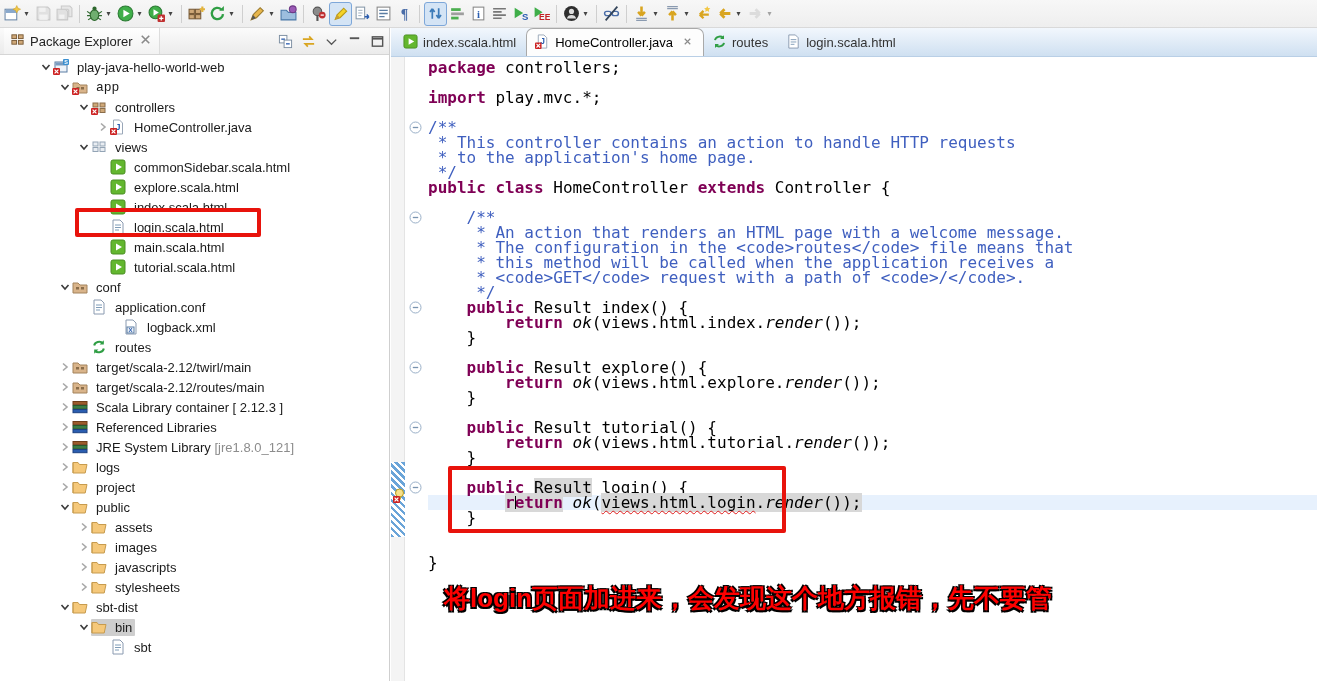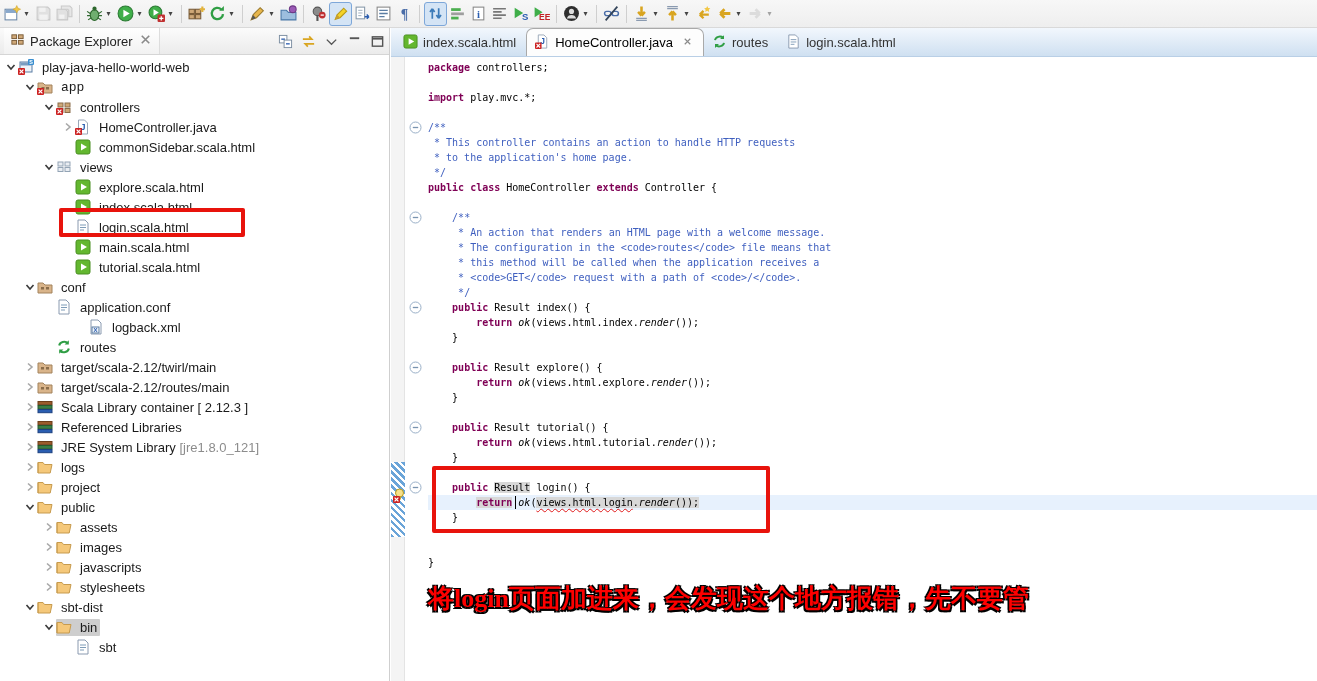--- a/index.html
+++ b/index.html
@@ -17,21 +17,21 @@
   .tb-sep { width:1px; height:18px; background:#cfcfcf; margin:0 4px; }
   
   .left-panel { position:absolute; left:0; top:28px; width:390px; bottom:0; background:#fff; border-right:1px solid #cfcfcf; }
   .lp-header { height:27px; background:linear-gradient(#fbfbfb,#ebebeb); border-bottom:1px solid #d5d5d5;
                display:flex; align-items:center; padding:0 4px; }
   .lp-tab { display:flex; align-items:center; gap:5px; font-size:13px; color:#222; padding:0 6px; height:100%;
             background:linear-gradient(#ffffff,#f2f2f2); border-right:1px solid #ddd; }
   .lp-tab svg { width:15px; height:15px; }
   .lp-actions { margin-left:auto; display:flex; align-items:center; gap:8px; }
   .lp-actions .a svg { width:15px; height:15px; display:block; }
-  .tree { position:absolute; left:0; top:27px; right:0; bottom:0; overflow:hidden; padding-top:2px; }
+  .tree { position:absolute; left:0; top:27px; right:0; bottom:0; overflow:hidden; padding-top:2px;padding-left:35px; }
   .trow { display:flex; align-items:center; height:20px; font-size:13px; color:#1a1a1a; white-space:nowrap; }
   .arrow { width:14px; height:14px; flex:0 0 14px; }
   .arrow svg { width:14px; height:14px; display:block; }
   .ticon { width:17px; height:16px; flex:0 0 17px; margin-right:4px; position:relative; }
   .ticon svg { width:16px; height:16px; display:block; }
   .tlabel { padding:1px 3px; }
   .tsel { background:#cecece; border-radius:1px; }
   .tdec { color:#8c8c8c; }
   
   .editor-col { position:absolute; left:391px; top:28px; right:0; bottom:0; background:#fff; }
@@ -40,39 +40,39 @@
   .etab { display:flex; align-items:center; gap:5px; height:27px; padding:0 10px 0 8px; font-size:13px; color:#333;
           border-radius:7px 7px 0 0; }
   .etab svg { width:15px; height:15px; }
   .etab.active { background:#fdfdfd; border:1px solid #a9a9a9; border-bottom:none; color:#000; height:28px; }
   .etab .close svg { width:11px; height:11px; margin-left:4px; }
   .editor-body { position:absolute; left:0; top:29px; right:0; bottom:0; background:#fff; overflow:hidden; }
   .ruler { position:absolute; left:0; top:0; bottom:0; width:14px; background:#f4f4f4; border-right:1px solid #e4e4e4; }
   .foldcol { position:absolute; left:14px; top:0; bottom:0; width:23px; background:#fff; }
   .curline { position:absolute; left:15px; right:0; height:15px; background:#e7f1fd; }
   .code { position:absolute; left:37px; top:3px; font-family:"DejaVu Sans Mono", monospace;
-          font-size:10px; line-height:15px; }
+          font-size:16px; line-height:15px; }
   .code-line { height:15px; white-space:pre; }
   .s-p { color:#000; }
   .s-k { color:#7f0055; font-weight:bold; }
   .s-c { color:#3f5fbf; }
   .s-i { font-style:italic; color:#000; }
   .s-h { background:#d8d8d8; }
   .s-kh { color:#7f0055; font-weight:bold; background:#d8d8d8; }
   .s-ih { font-style:italic; background:#d8d8d8; }
   .s-e { background:#d8d8d8; text-decoration:underline wavy #e01a1a 1px; text-underline-offset:2px; text-decoration-skip-ink:none; }
   .fold { position:absolute; left:18px; width:13px; height:13px; }
   .fold svg { width:13px; height:13px; display:block; }
   .hatch { position:absolute; left:0; top:405px; width:14px; height:75px;
            background:repeating-linear-gradient(45deg,#6aa4d8 0 2.5px,#ffffff 2.5px 5px); }
   .quickfix { position:absolute; left:1px; top:431px; width:14px; height:15px; }
   .quickfix svg { width:14px; height:15px; display:block; }
   .caret { position:absolute; width:1.5px; height:13px; background:#000; }
   
-  .overlay { position:absolute; left:0; top:0; width:1082px; height:681px; pointer-events:none; z-index:50;font-family:Liberation Serif, serif; }
+  .overlay { position:absolute; left:16px; top:0; width:1082px; height:681px; pointer-events:none; z-index:50; }
   .redbox { position:absolute; border:4px solid #e8130c; border-radius:2px; }
   .redbox.tree-box { left:59px; top:208px; width:186px; height:29px; }
   .redbox.code-box { left:432px; top:466px; width:338px; height:67px; }
   .note { position:absolute; left:428px; top:581px; font-size:26px; font-weight:900; color:#fe0000;
           letter-spacing:0px; white-space:nowrap;
           text-shadow:-1.5px -1.5px 0 #000, 1.5px -1.5px 0 #000, -1.5px 1.5px 0 #000, 1.5px 1.5px 0 #000; }
 </style>
 </head>
 <body>
 
@@ -451,48 +451,48 @@
             <svg viewBox="0 0 16 16" xmlns="http://www.w3.org/2000/svg">
               <path d="M3.5 1h6l3 3v11h-9z" fill="#fff" stroke="#9aa7b8"></path>
               <text x="8" y="10.5" font-size="9" text-anchor="middle" fill="#2a5db0" font-weight="bold">J</text>
               <rect x="0" y="9" width="7" height="7" rx="1" fill="#cc2222"></rect>
               <path d="M1.6 10.6l3.8 3.8M5.4 10.6l-3.8 3.8" stroke="#fff" stroke-width="1.2"></path>
             </svg>
           </span>
           <span class="tlabel">HomeController.java</span>
         </span>
       </div>
-      <div class="trow" style="padding-left: 61px;">
-        <span class="arrow"></span>
-        <span style="display: inline-flex; align-items: center;">
-          <span class="ticon">
-            <svg viewBox="0 0 16 16" xmlns="http://www.w3.org/2000/svg">
-              <rect x="1" y="1" width="14" height="14" rx="2" fill="#63b72f" stroke="#4b8f22"></rect>
-              <path d="M6 4.5l6 3.5-6 3.5z" fill="#fff"></path>
-            </svg>
-          </span>
-          <span class="tlabel">commonSidebar.scala.html</span>
-        </span>
-      </div>
       <div class="trow" style="padding-left: 42px;">
         <span class="arrow">
           <svg viewBox="0 0 14 14" xmlns="http://www.w3.org/2000/svg">
             <path d="M3.5 5l3.5 4 3.5-4" stroke="#3a3a3a" stroke-width="1.6" fill="none"></path>
           </svg>
         </span>
         <span style="display: inline-flex; align-items: center;">
           <span class="ticon">
             <svg viewBox="0 0 16 16" xmlns="http://www.w3.org/2000/svg">
               <rect x="2" y="3" width="5" height="4" fill="#e9edf2" stroke="#93a4b5"></rect>
               <rect x="9" y="3" width="5" height="4" fill="#e9edf2" stroke="#93a4b5"></rect>
               <rect x="2" y="8.5" width="5" height="4" fill="#e9edf2" stroke="#93a4b5"></rect>
               <rect x="9" y="8.5" width="5" height="4" fill="#e9edf2" stroke="#93a4b5"></rect>
             </svg>
           </span>
           <span class="tlabel">views</span>
+        </span>
+      </div>
+      <div class="trow" style="padding-left: 61px;">
+        <span class="arrow"></span>
+        <span style="display: inline-flex; align-items: center;">
+          <span class="ticon">
+            <svg viewBox="0 0 16 16" xmlns="http://www.w3.org/2000/svg">
+              <rect x="1" y="1" width="14" height="14" rx="2" fill="#63b72f" stroke="#4b8f22"></rect>
+              <path d="M6 4.5l6 3.5-6 3.5z" fill="#fff"></path>
+            </svg>
+          </span>
+          <span class="tlabel">commonSidebar.scala.html</span>
         </span>
       </div>
       <div class="trow" style="padding-left: 61px;">
         <span class="arrow"></span>
         <span style="display: inline-flex; align-items: center;">
           <span class="ticon">
             <svg viewBox="0 0 16 16" xmlns="http://www.w3.org/2000/svg">
               <rect x="1" y="1" width="14" height="14" rx="2" fill="#63b72f" stroke="#4b8f22"></rect>
               <path d="M6 4.5l6 3.5-6 3.5z" fill="#fff"></path>
             </svg>

